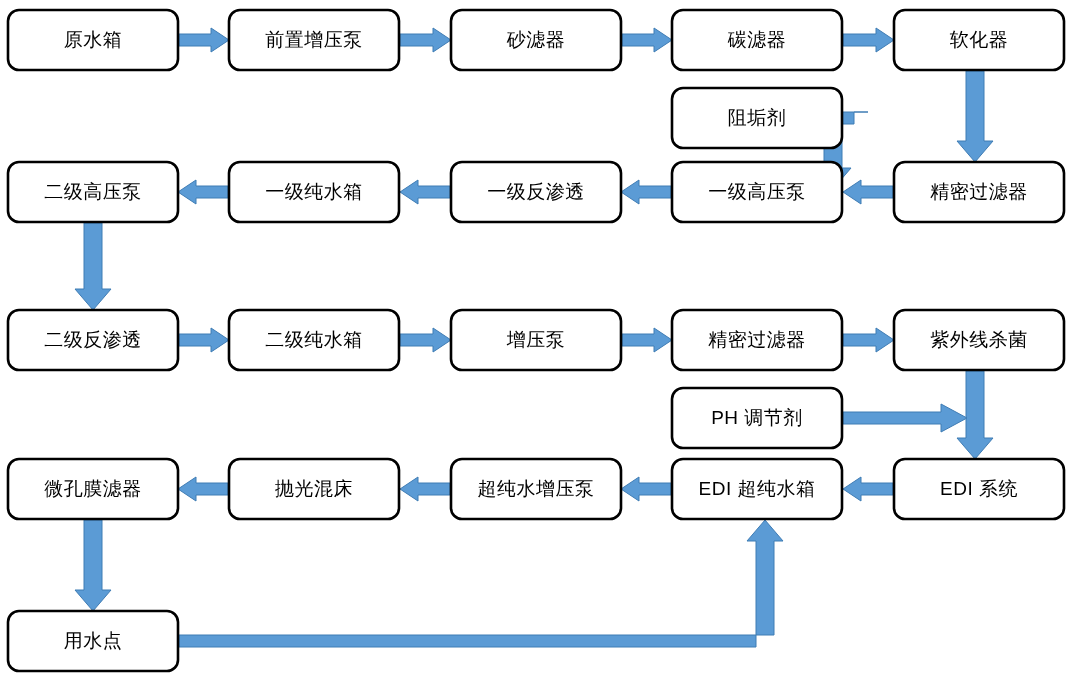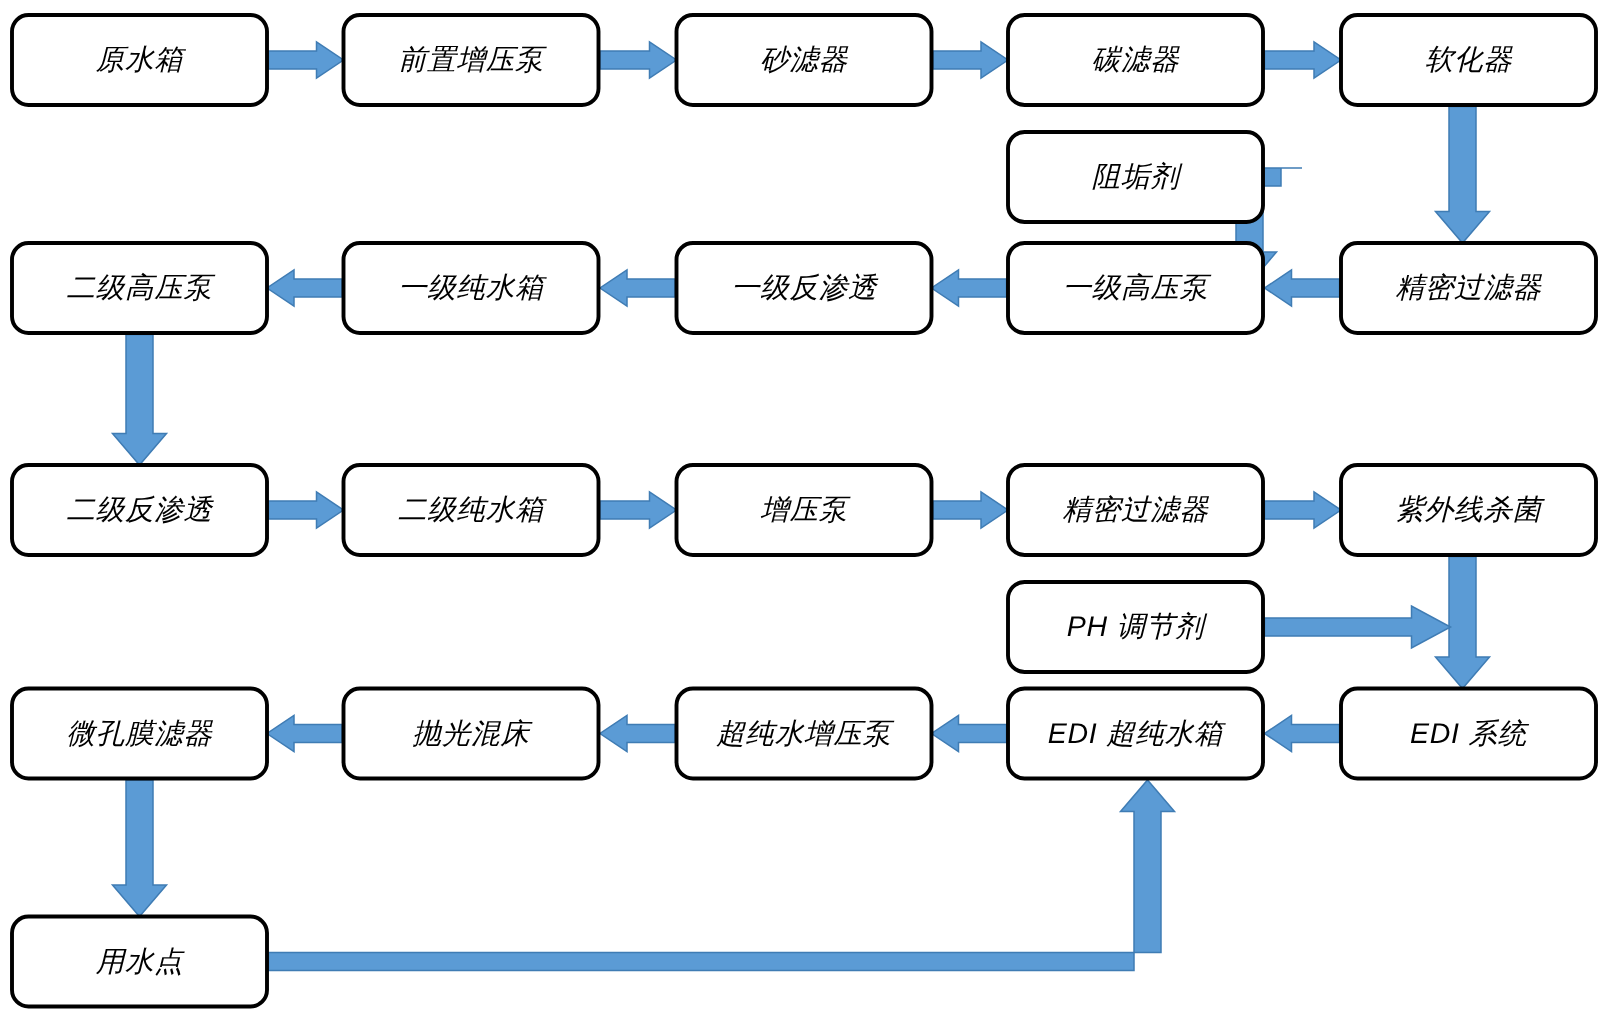--- a/index.html
+++ b/index.html
@@ -11,21 +11,20 @@
     width: 1068px;
     height: 678px;
     font-family: "Liberation Sans", "DejaVu Sans", sans-serif;
     overflow: hidden;
   }
   #flowchart-root {
     position: relative;
     width: 1068px;
     height: 678px;
     background: #ffffff;
-    font-style: italic;
   }
   svg.canvas {
     position: absolute;
     left: 0;
     top: 0;
     width: 1068px;
     height: 678px;
   }
   .node-rect {
     fill: #ffffff;

